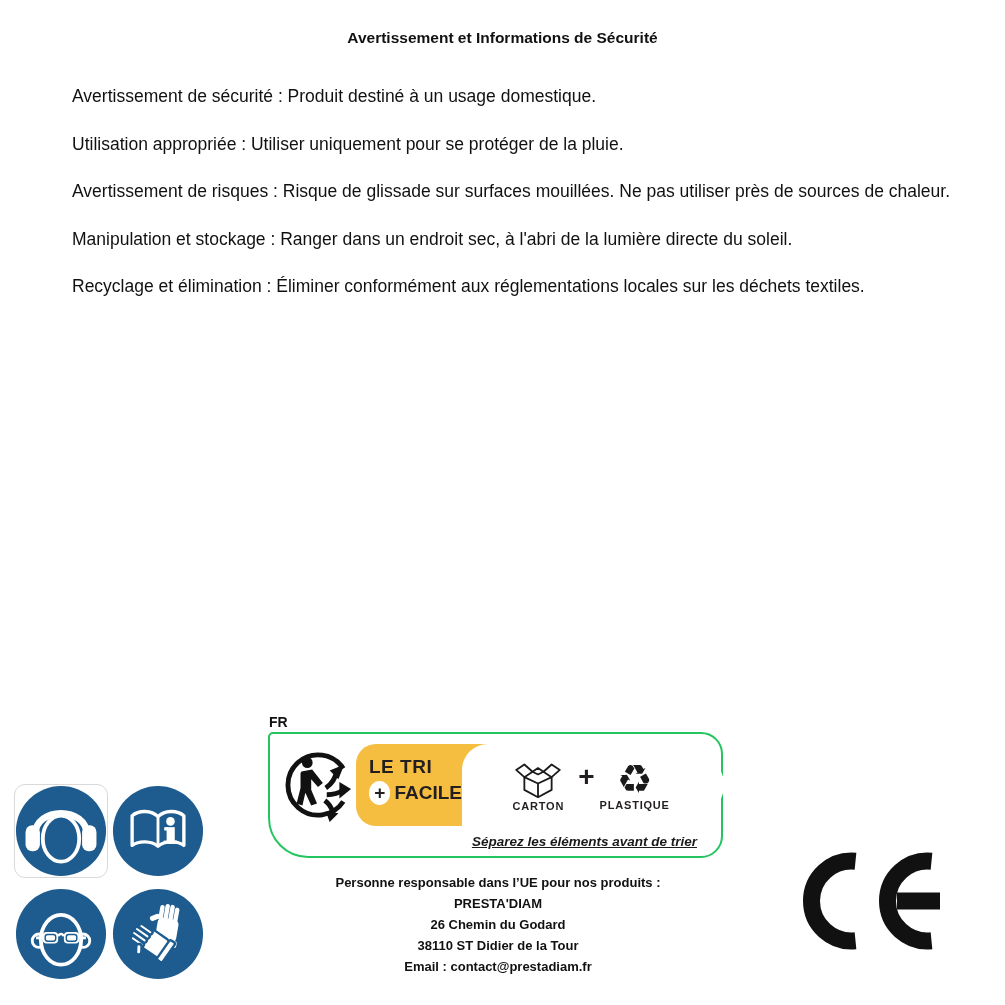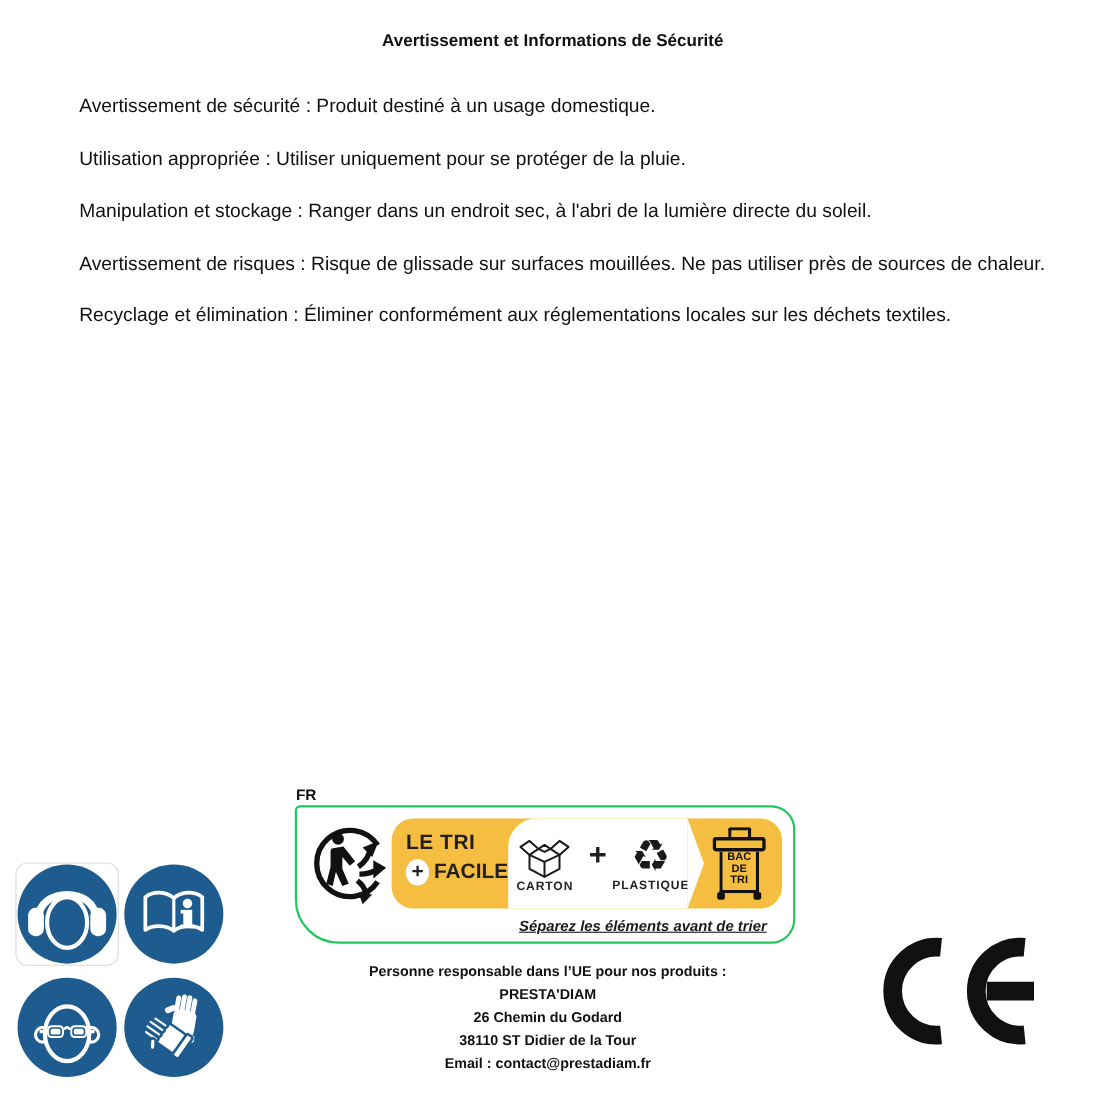--- a/index.html
+++ b/index.html
@@ -77,22 +77,22 @@
   .ce-mark{position:absolute;left:800px;top:848px;}
 </style>
 </head>
 <body>
 
 <div class="doc-title">Avertissement et Informations de Sécurité</div>
 
 <div class="paragraphs">
   <p>Avertissement de sécurité : Produit destiné à un usage domestique.</p>
   <p>Utilisation appropriée : Utiliser uniquement pour se protéger de la pluie.</p>
+  <p>Avertissement de risques : Risque de glissade sur surfaces mouillées. Ne pas utiliser près de sources de chaleur.</p>
   <p>Manipulation et stockage : Ranger dans un endroit sec, à l'abri de la lumière directe du soleil.</p>
-  <p>Avertissement de risques : Risque de glissade sur surfaces mouillées. Ne pas utiliser près de sources de chaleur.</p>
   <p>Recyclage et élimination : Éliminer conformément aux réglementations locales sur les déchets textiles.</p>
 </div>
 
 <div class="pictos">
   <div class="picto sticker">
     <svg width="92" height="92" viewBox="0 0 96 96">
       <circle cx="48" cy="48" r="47" fill="#1E5C8F"></circle>
       <path d="M21,52 C21,22 75,22 75,52" stroke="#fff" stroke-width="7" fill="none"></path>
       <ellipse cx="48" cy="56" rx="19" ry="24" fill="#1E5C8F" stroke="#fff" stroke-width="4"></ellipse>
       <rect x="11" y="42" width="15" height="27" rx="7" fill="#fff"></rect>
@@ -181,35 +181,20 @@
             </g>
           </svg>
           <span class="material-label">CARTON</span>
         </div>
         <span class="plus-sep">+</span>
         <div class="material">
           <span class="recycle-glyph">♻</span>
           <span class="material-label">PLASTIQUE</span>
         </div>
       </div>
-      <div class="yellow-right">
-        <div class="bin">
-          <div class="bin-handle"></div>
-          <div class="bin-lid"></div>
-          <div class="bin-body">
-            <div>BAC</div>
-            <div>DE</div>
-            <div>TRI</div>
-          </div>
-          <div class="bin-wheels">
-            <div class="wheel"></div>
-              <div class="wheel"></div>
-          </div>
-        </div>
-      </div>
     </div>
   </div>
   <div class="tagline">Séparez les éléments avant de trier</div>
 </div>
 
 <div class="address">
   <div>Personne responsable dans l’UE pour nos produits :</div>
   <div>PRESTA'DIAM</div>
   <div>26 Chemin du Godard</div>
   <div>38110 ST Didier de la Tour</div>

